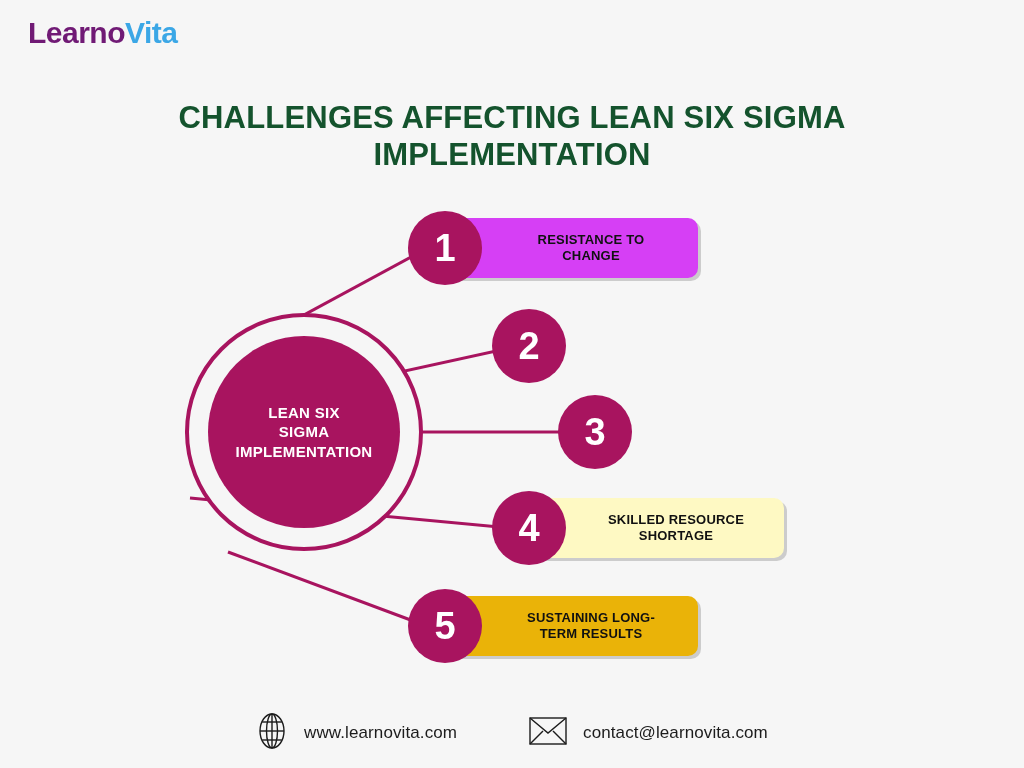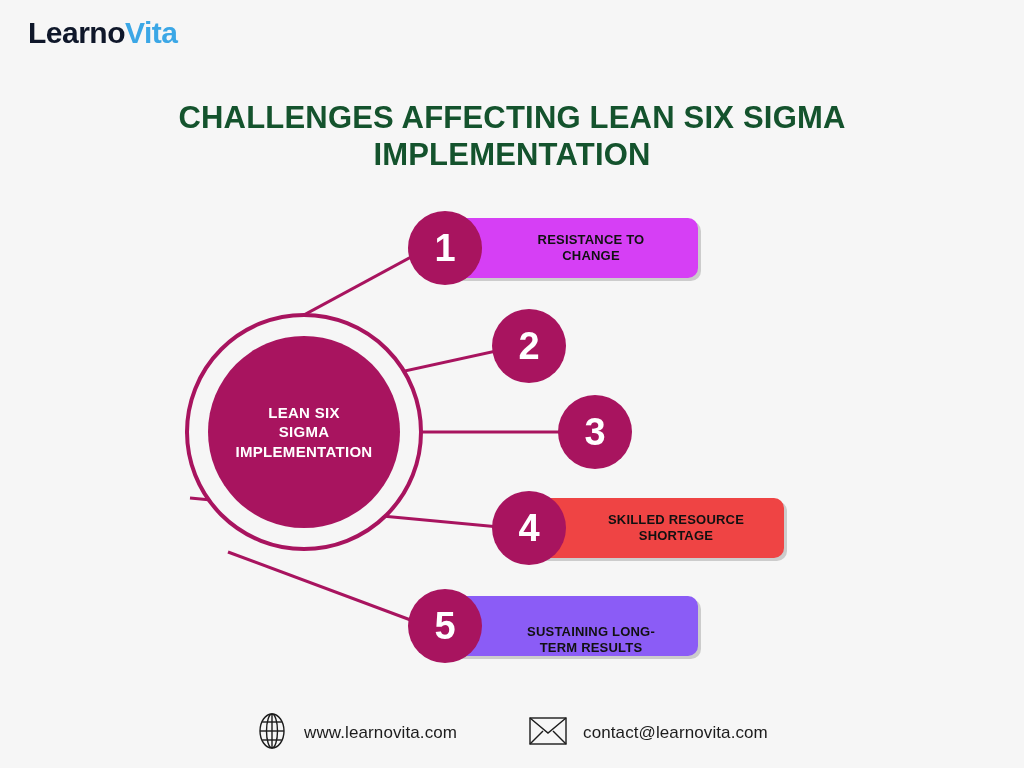--- a/index.html
+++ b/index.html
@@ -20,21 +20,21 @@
   #brand-logo {
     position: absolute;
     left: 28px;
     top: 18px;
     font-size: 30px;
     font-weight: 700;
     letter-spacing: -0.5px;
     line-height: 1;
     white-space: nowrap;
   }
-  #brand-logo .logo-learno { color: #0f172a; }
+  #brand-logo .logo-learno { color: #701a75; }
   #brand-logo .logo-vita   { color: #3BA7E6; }
 
   
   #page-title {
     position: absolute;
     left: 140px;
     top: 100px;
     width: 744px;
     text-align: center;
     color: #14532d;
@@ -203,29 +203,29 @@
 
   <div class="row" style="left:492px; top:136px; width:292px;">
     <div class="row-badge">2</div>
   </div>
 
   <div class="row" style="left:558px; top:222px; width:288px;">
     <div class="row-badge">3</div>
   </div>
 
   <div class="row" style="left:492px; top:318px; width:292px;">
-    <div class="row-bar" style="width:252px; background:#ef4444;">
+    <div class="row-bar" style="width:252px; background:#fef9c3;">
       <div class="row-label">SKILLED RESOURCE
 SHORTAGE</div>
     </div>
     <div class="row-badge">4</div>
   </div>
 
   <div class="row" style="left:408px; top:416px; width:290px;">
-    <div class="row-bar" style="width:250px; background:#8b5cf6;align-items:flex-end;">
+    <div class="row-bar" style="width:250px; background:#eab308;">
       <div class="row-label">SUSTAINING LONG-
 TERM RESULTS</div>
     </div>
     <div class="row-badge">5</div>
   </div>
 
 </div>
 
 <div id="footer">
 

